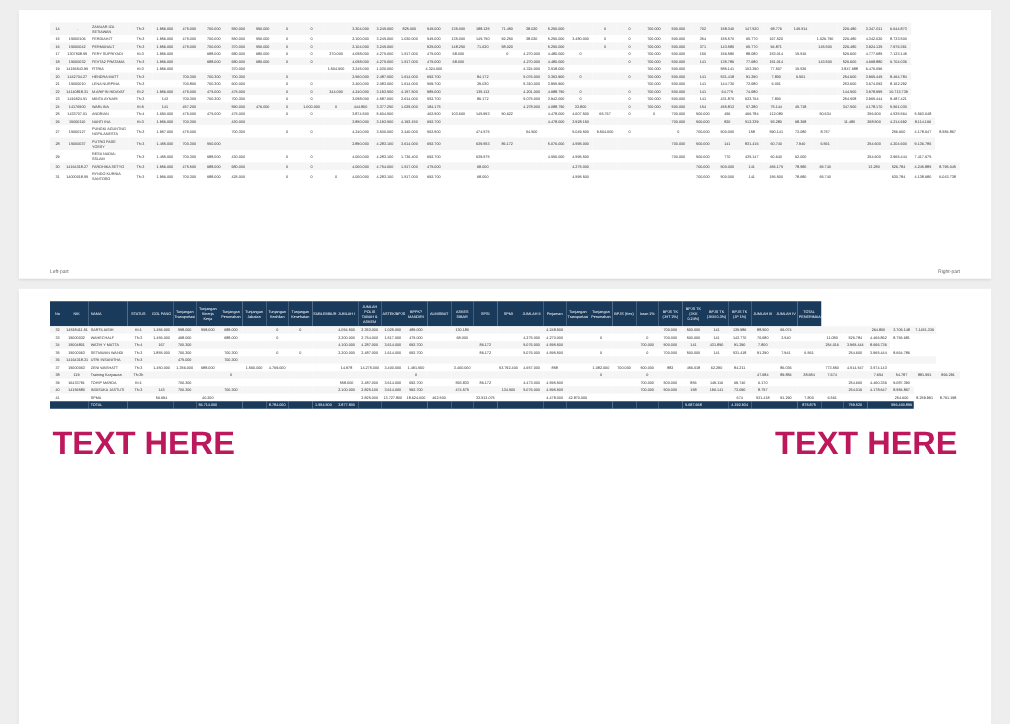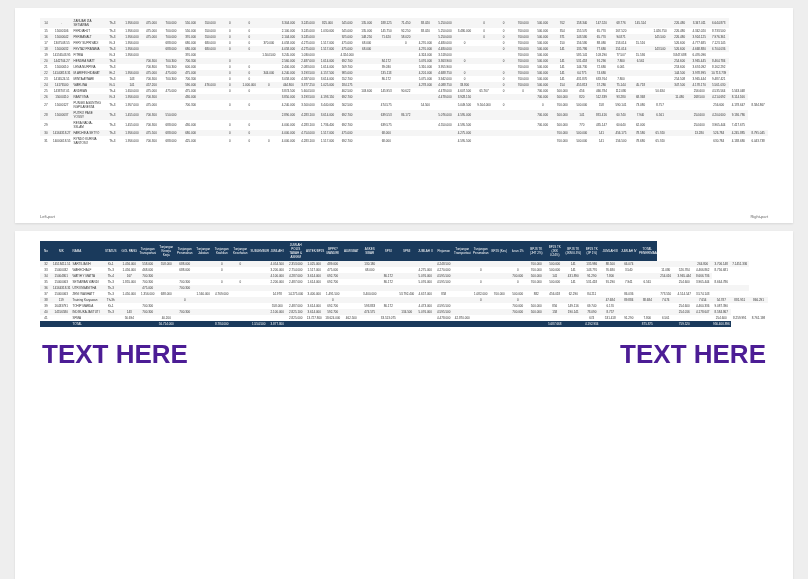--- a/index.html
+++ b/index.html
@@ -9,21 +9,21 @@
 table{border-collapse:collapse;width:100%;table-layout:fixed;font-size:3px}
 th{background:#1a3a5c;color:#fff;padding:2px 1px;font-weight:normal;text-align:center}
 td{padding:1px;text-align:center;border:none}
 tr:nth-child(odd) td{background:#f5f5f5}
 tr:nth-child(even) td{background:#fff}
 .col-no{width:10px}
 .col-name{width:28px;text-align:left;padding-left:2px}
 .footer-label{position:absolute;bottom:4px;font-size:4px;color:#666}
 .left-page{left:25px}
 .right-page{right:25px}
-.big-text{color:#4c1d95;font-family:"Arial Black",Arial,sans-serif;font-size:26px;font-weight:900;letter-spacing:0}
+.big-text{color:#be185d;font-family:"Arial Black",Arial,sans-serif;font-size:26px;font-weight:900;letter-spacing:0}
 .big-text-row{display:flex;justify-content:space-between;margin-top:12px;padding:0 2px}
 .total-row td{background:#1a3a5c!important;color:#fff}
 </style>
 </head>
 <body>
 
 <div class="page page1">
 <table>
       <tbody id="t1">
         <tr>

